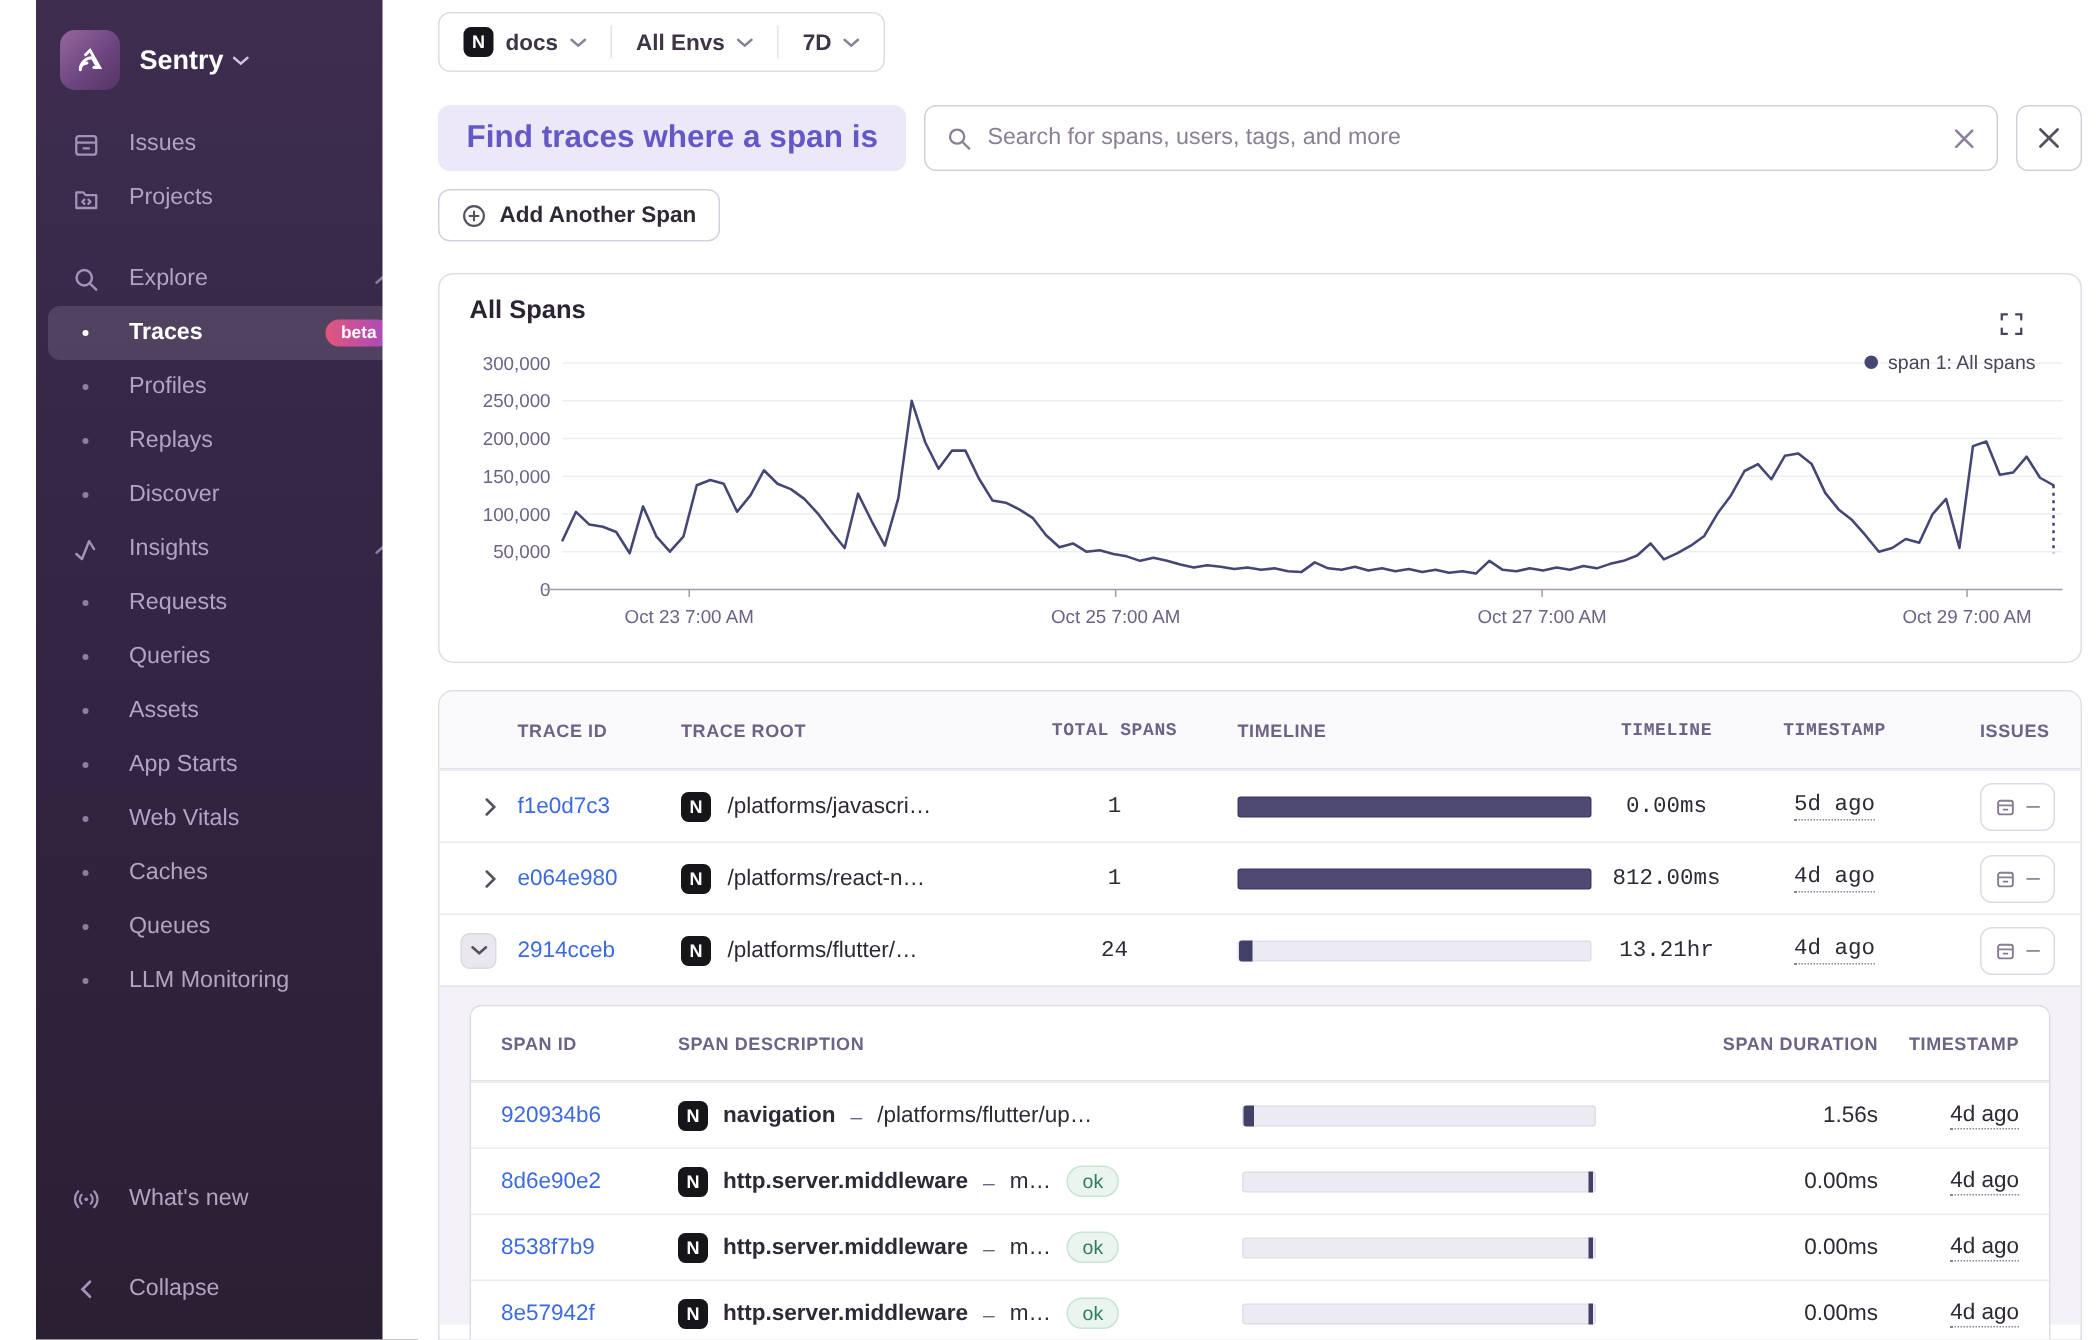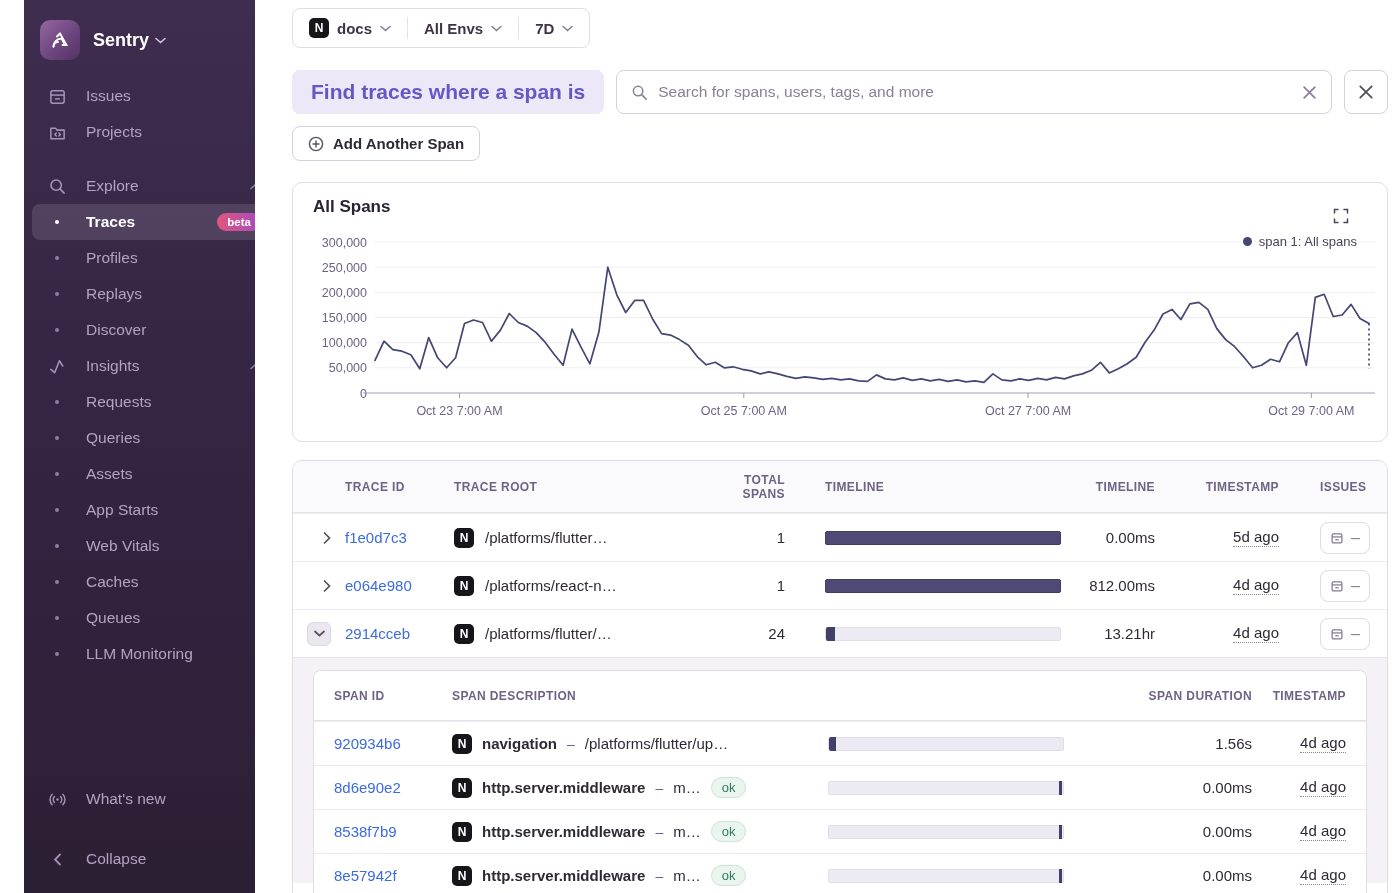--- a/index.html
+++ b/index.html
@@ -69,21 +69,21 @@
     font-size:13px; color:#4a4458; }
   .chart-legend .dot { width:9px; height:9px; border-radius:50%; background:#444674; }
 
   
   .table-panel { margin-top:18px; border:1px solid #e0dce4; border-radius:10px 10px 0 0; background:#fff;
     overflow:hidden; height:434px; }
   .thead, .trow { display:grid; grid-template-columns:40px 118px 250px 96px 270px 100px 124px 1fr;
     align-items:center; }
   .thead { height:52px; background:#faf9fb; border-bottom:1px solid #e6e2ea; }
   .th { font-size:12px; font-weight:700; color:#6e6386; letter-spacing:0.4px; }
-  .th.right, .td.right { text-align:right; padding-right:12px; }
+  .th.right, .td.right { text-align:center; padding-right:12px;font-family:Liberation Mono, monospace; }
   .trow { height:48px; border-top:1px solid #eee9f0; }
   .trow:first-of-type { border-top:none; }
   .td { font-size:15px; color:#2f2936; }
   .chev-cell { display:flex; justify-content:flex-end; padding-right:2px; }
   .chev-btn { width:24px; height:24px; background:#ebe7ee; border:1px solid #dcd7e2; border-radius:6px;
     display:flex; align-items:center; justify-content:center; cursor:pointer; }
   .link { color:#3c6be0; cursor:pointer; padding-left:12px; }
   .root-cell { display:flex; align-items:center; gap:11px; padding-left:3px; }
   .tl-cell { padding-left:28px; }
   .bar-full { width:236px; height:14px; background:#4e4a74; border:1px solid #403c66; border-radius:2px; }
@@ -401,21 +401,21 @@
 
     <div class="trow">
       <div class="chev-cell">
             <svg class="icon" width="8" height="12" viewBox="0 0 8 12" fill="none" stroke="#57505f" stroke-width="1.7" stroke-linecap="round">
               <path d="M1.5 1 L6.5 6 L1.5 11"></path>
             </svg>
           </div>
       <div class="td link">f1e0d7c3</div>
       <div class="root-cell">
             <span class="n-icon">N</span>
-            <span class="td">/platforms/flutter…</span>
+            <span class="td">/platforms/javascri…</span>
           </div>
       <div class="td right">1</div>
       <div class="tl-cell">
             <div class="bar-full"></div>
           </div>
       <div class="td right">0.00ms</div>
       <div class="td right"><span class="ts">5d ago</span></div>
       <div class="issues-cell"><span class="issues-pill">
               <svg class="icon" width="14" height="14" viewBox="0 0 20 20" fill="none" stroke="#857b92" stroke-width="1.8" stroke-linejoin="round">
                 <rect x="3" y="4" width="14" height="13" rx="2"></rect>

